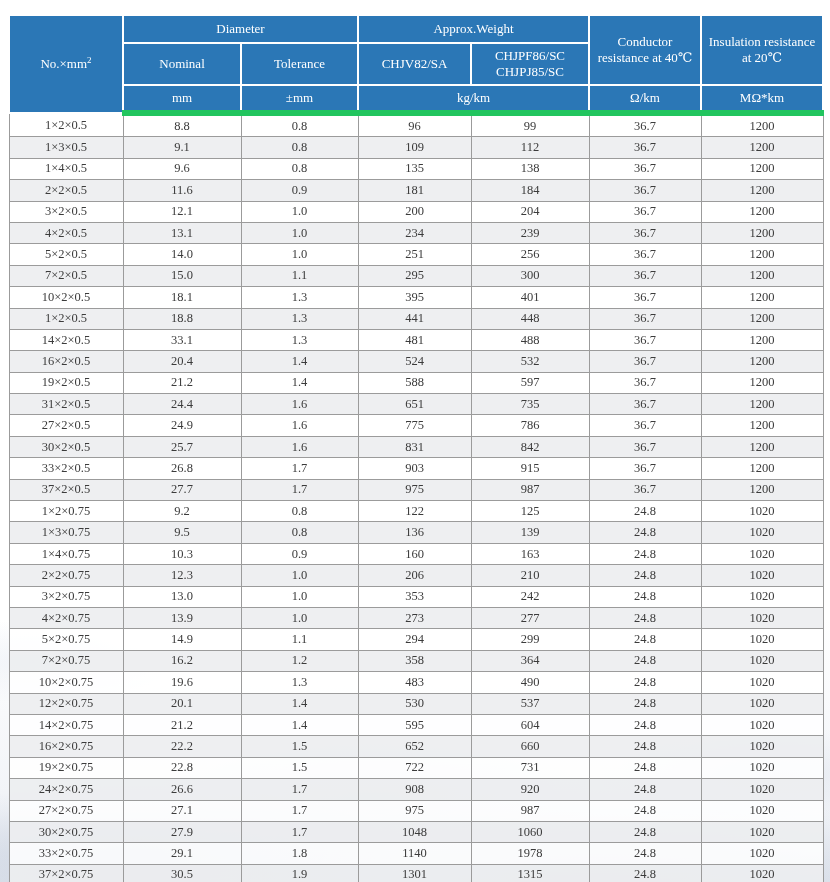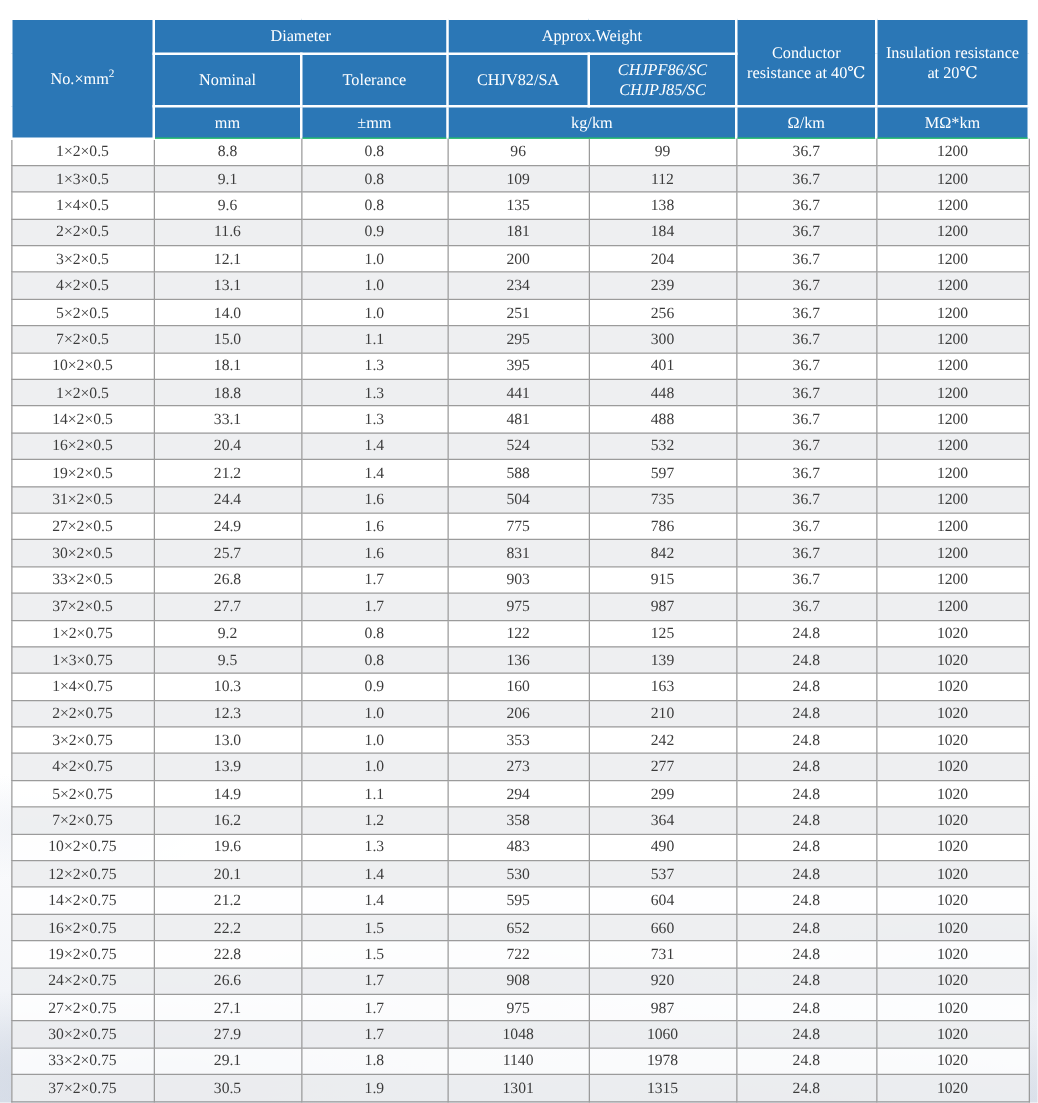--- a/index.html
+++ b/index.html
@@ -34,22 +34,22 @@
     font-weight: normal;
     font-size: 13px;
     text-align: center;
     vertical-align: middle;
     border: 2px solid #ffffff;
     padding: 1px 2px;
     line-height: 1.25;
   }
   tr.hrow-1 th { height: 24px; }
   tr.hrow-2 th { height: 38px; }
-  tr.hrow-3 th { height: 22px; border-bottom: 1px solid #22c55e; }
-  th .two-line span { display: block; font-style: italic; }
+  tr.hrow-3 th { height: 22px; border-bottom: 6px solid #22c55e; }
+  th .two-line span { display: block; }
   th sup { font-size: 9px; line-height: 0; }
   tbody td {
     height: 20.4px;
     padding: 0 3px;
     text-align: center;
     vertical-align: middle;
     font-size: 12.5px;
     color: #3b3b3b;
     border: 1px solid #9b9b9b;
     white-space: nowrap;
@@ -214,21 +214,21 @@
         <td>1.4</td>
         <td>588</td>
         <td>597</td>
         <td>36.7</td>
         <td>1200</td>
       </tr>
       <tr>
         <td>31×2×0.5</td>
         <td>24.4</td>
         <td>1.6</td>
-        <td>504</td>
+        <td>651</td>
         <td>735</td>
         <td>36.7</td>
         <td>1200</td>
       </tr>
       <tr>
         <td>27×2×0.5</td>
         <td>24.9</td>
         <td>1.6</td>
         <td>775</td>
         <td>786</td>

